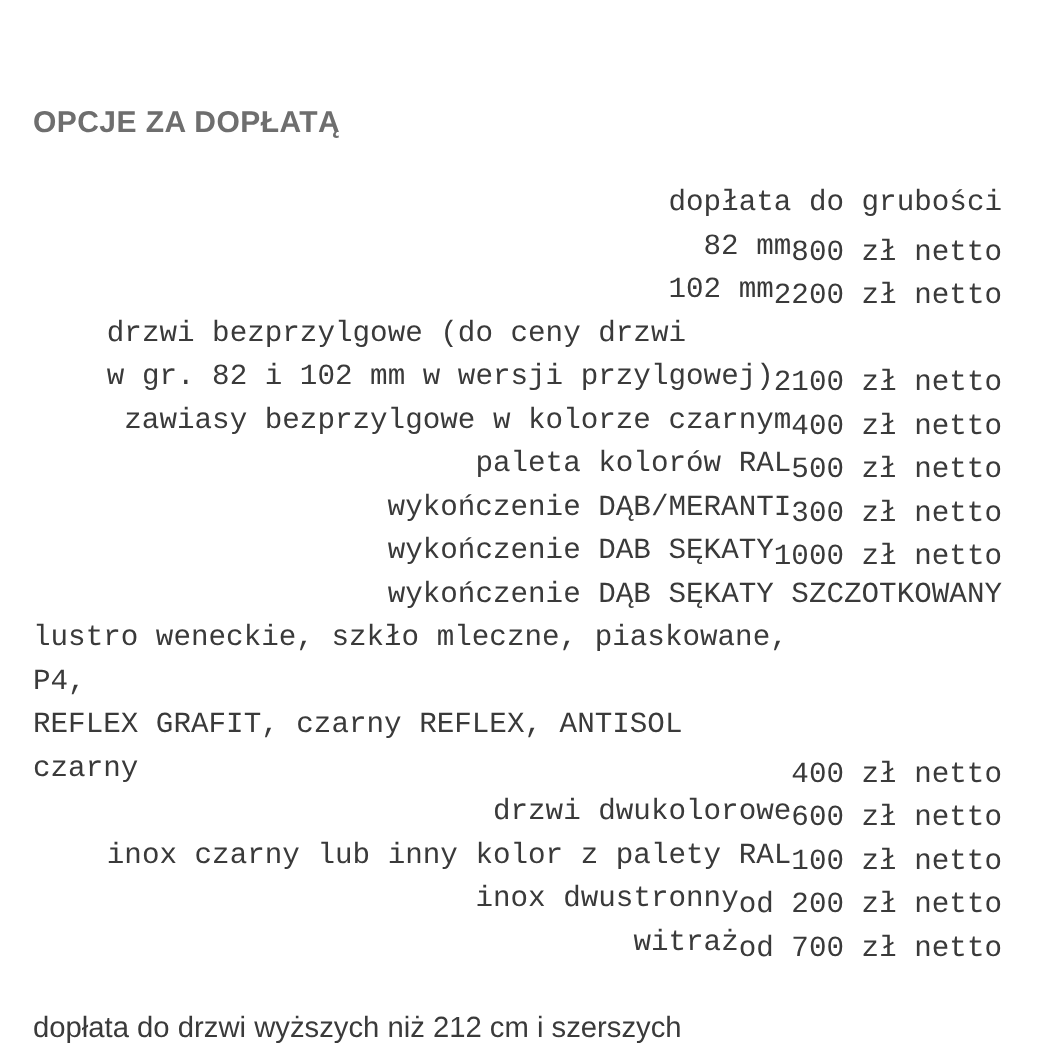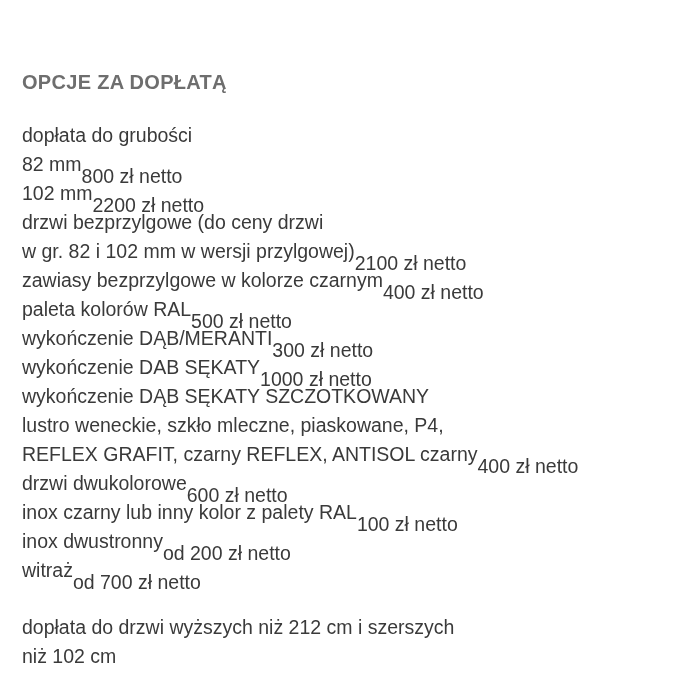--- a/index.html
+++ b/index.html
@@ -25,36 +25,37 @@
     font-weight: 700;
     line-height: 29px;
     color: #6e6e6e;
     letter-spacing: 0.3px;
   }
   .price-list {
     margin-top: 24px;
   }
   .row {
     display: flex;
-    justify-content: flex-start;
+    justify-content: flex-end;
     align-items: flex-end;
+    font-family: Liberation Mono, monospace;
   }
   .option-label {
     font-size: 19.5px;
     line-height: 29px;
     white-space: pre-line;
     color: #3a3a3a;
   }
   .option-price {
     font-size: 19.5px;
     line-height: 29px;
     white-space: nowrap;
     color: #3a3a3a;
     position: relative;
-    top: 12px;
+    top: 4px;
     text-align: right;
   }
   .footer-note {
     margin-top: 28px;
     font-size: 19.5px;
     line-height: 29px;
     white-space: pre-line;
     color: #3a3a3a;
   }
 </style>

